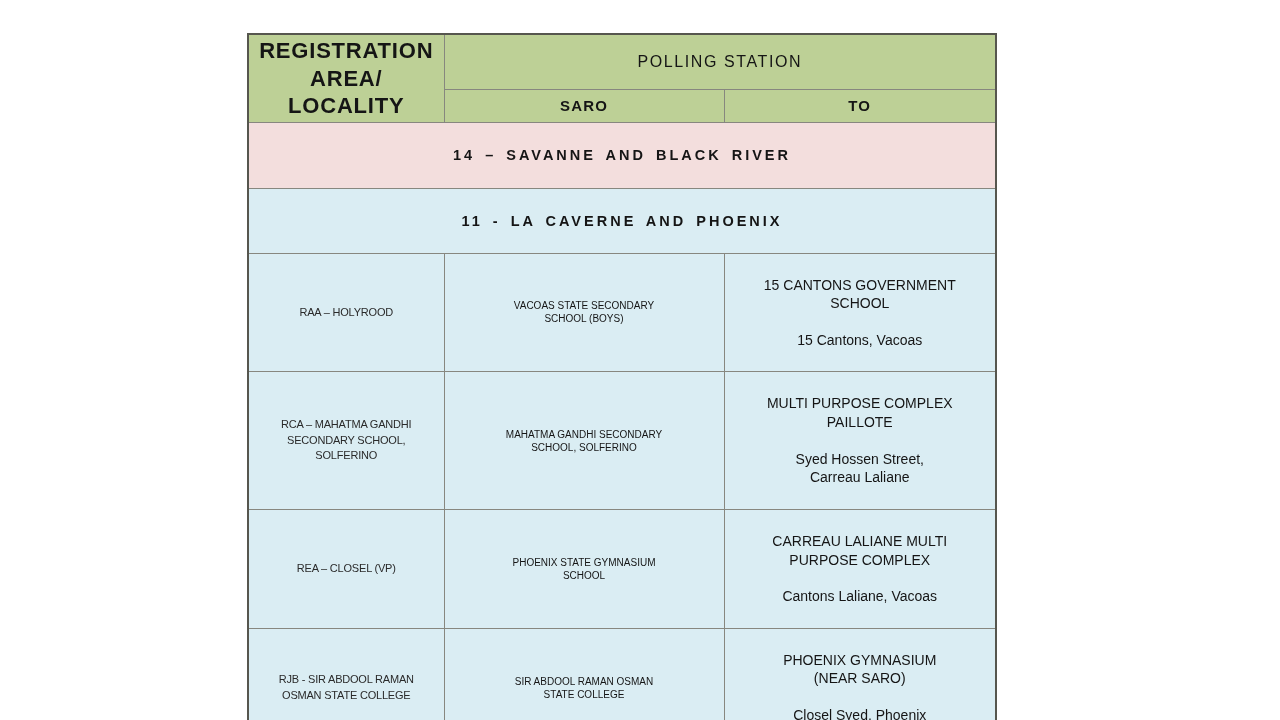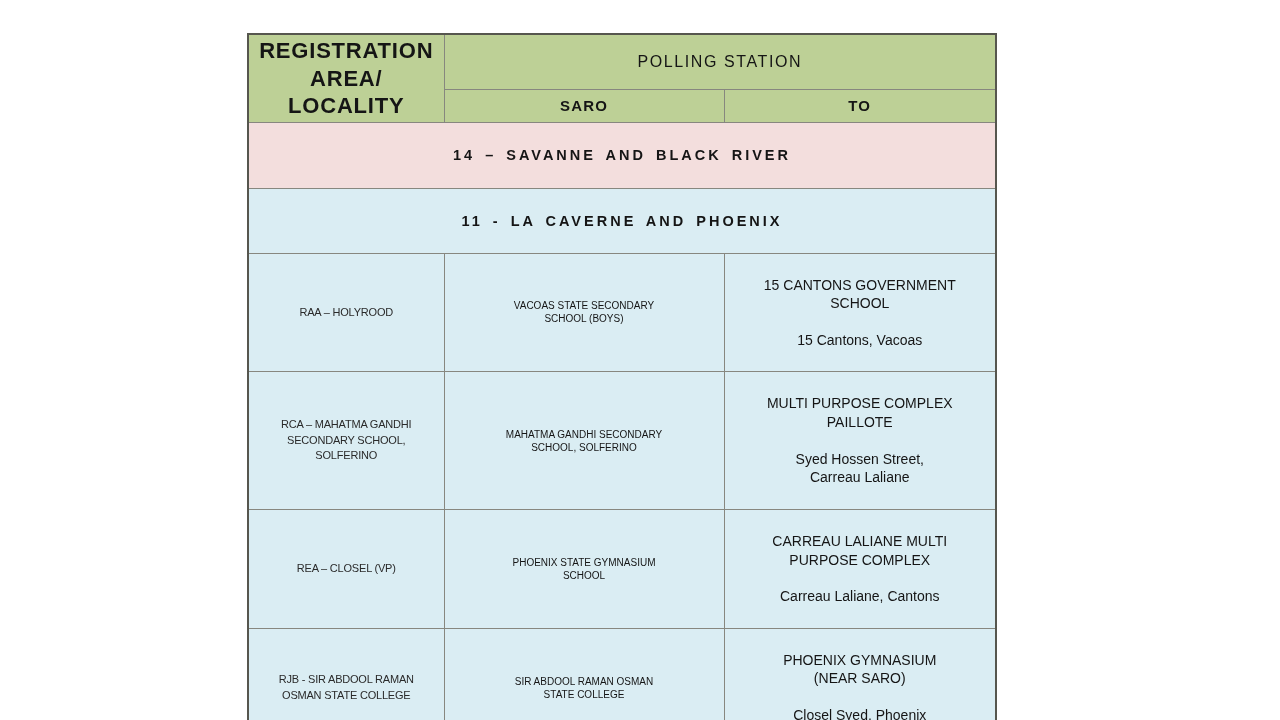--- a/index.html
+++ b/index.html
@@ -141,21 +141,21 @@
       </td>
     </tr>
 
     <tr class="r-d2">
       <td class="blue area">REA – CLOSEL (VP)</td>
       <td class="blue from">PHOENIX STATE GYMNASIUM
 SCHOOL</td>
       <td class="blue to">
         <div class="to-title">CARREAU LALIANE MULTI
 PURPOSE COMPLEX</div>
-        <div class="to-addr">Carreau Laliane, Cantons</div>
+        <div class="to-addr">Cantons Laliane, Vacoas</div>
       </td>
     </tr>
 
     <tr class="r-d3">
       <td class="blue area">RJB - SIR ABDOOL RAMAN
 OSMAN STATE COLLEGE</td>
       <td class="blue from">SIR ABDOOL RAMAN OSMAN
 STATE COLLEGE</td>
       <td class="blue to">
         <div class="to-title">PHOENIX GYMNASIUM

